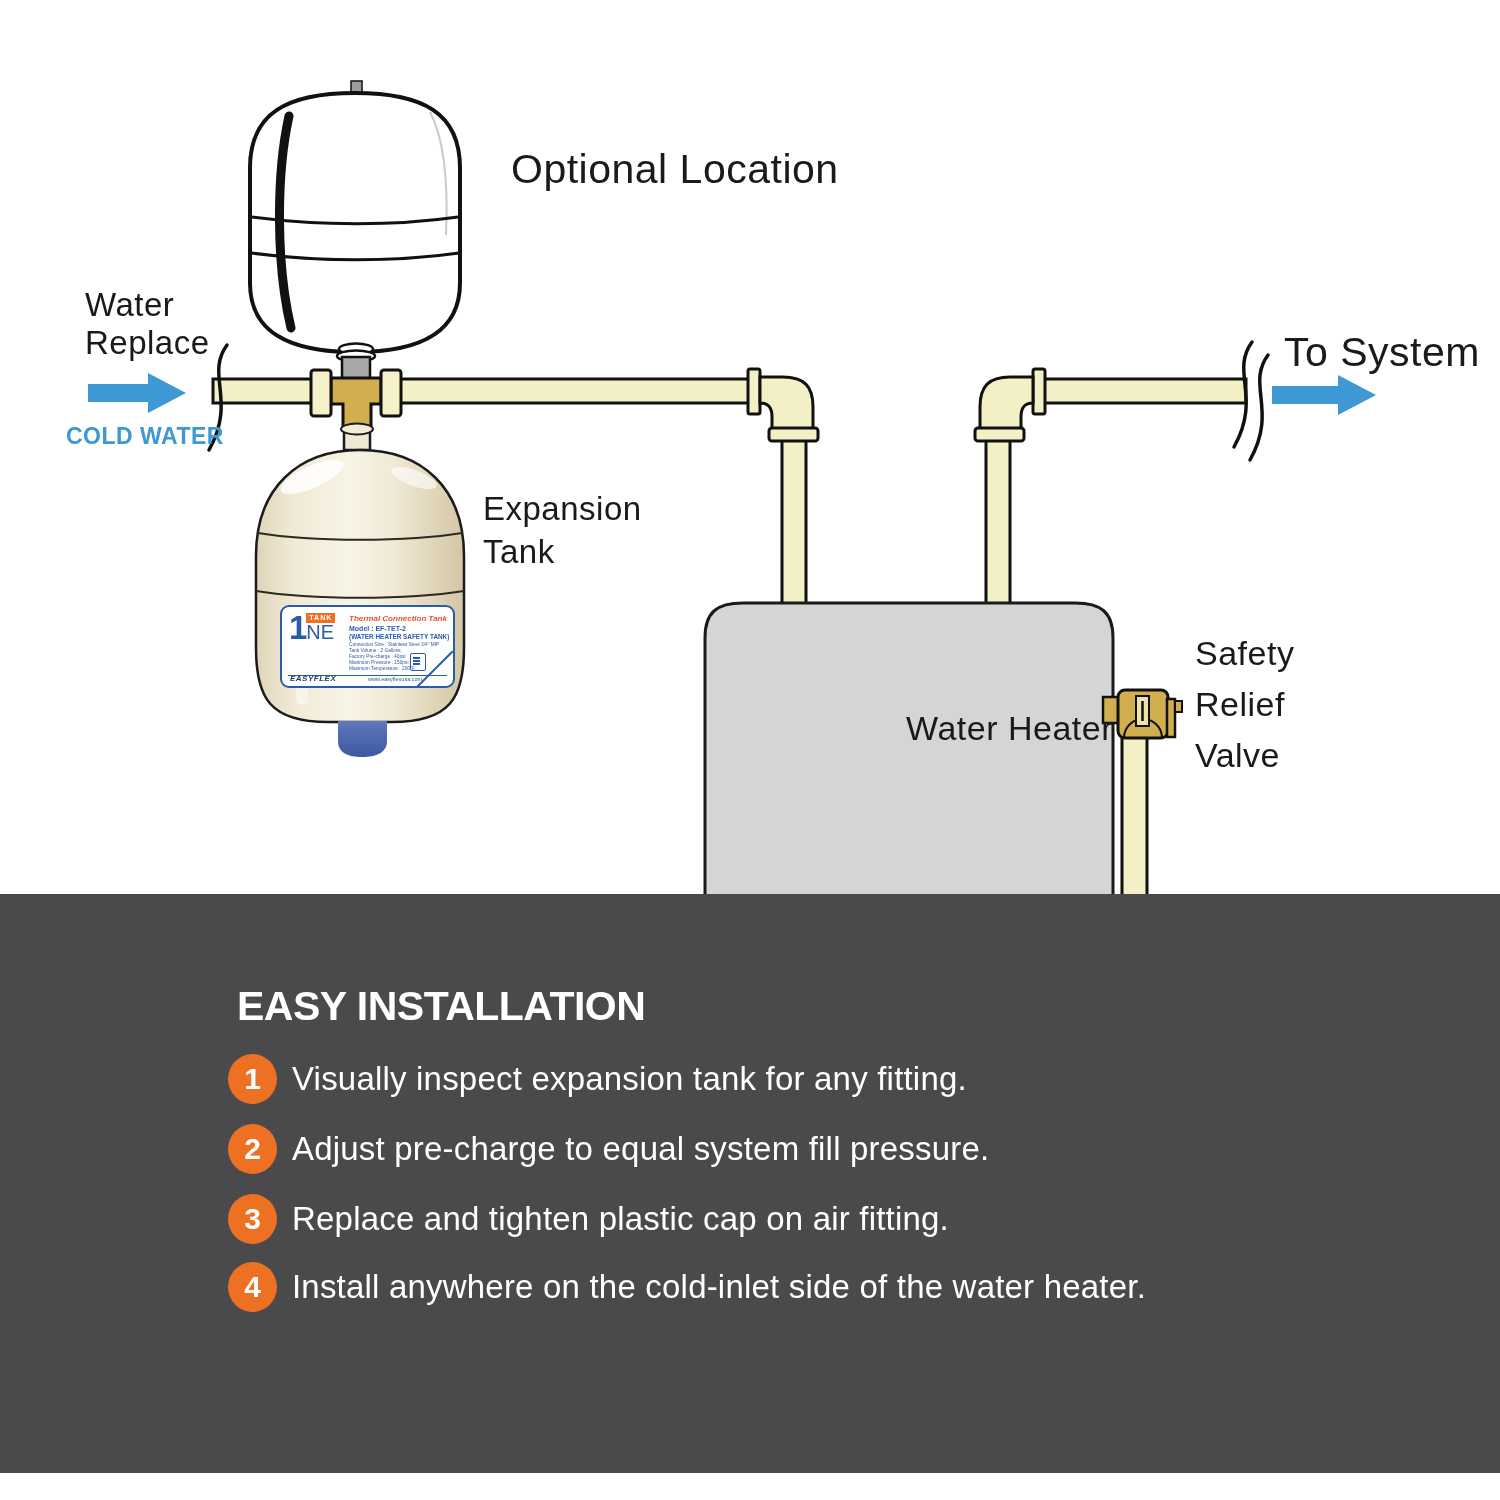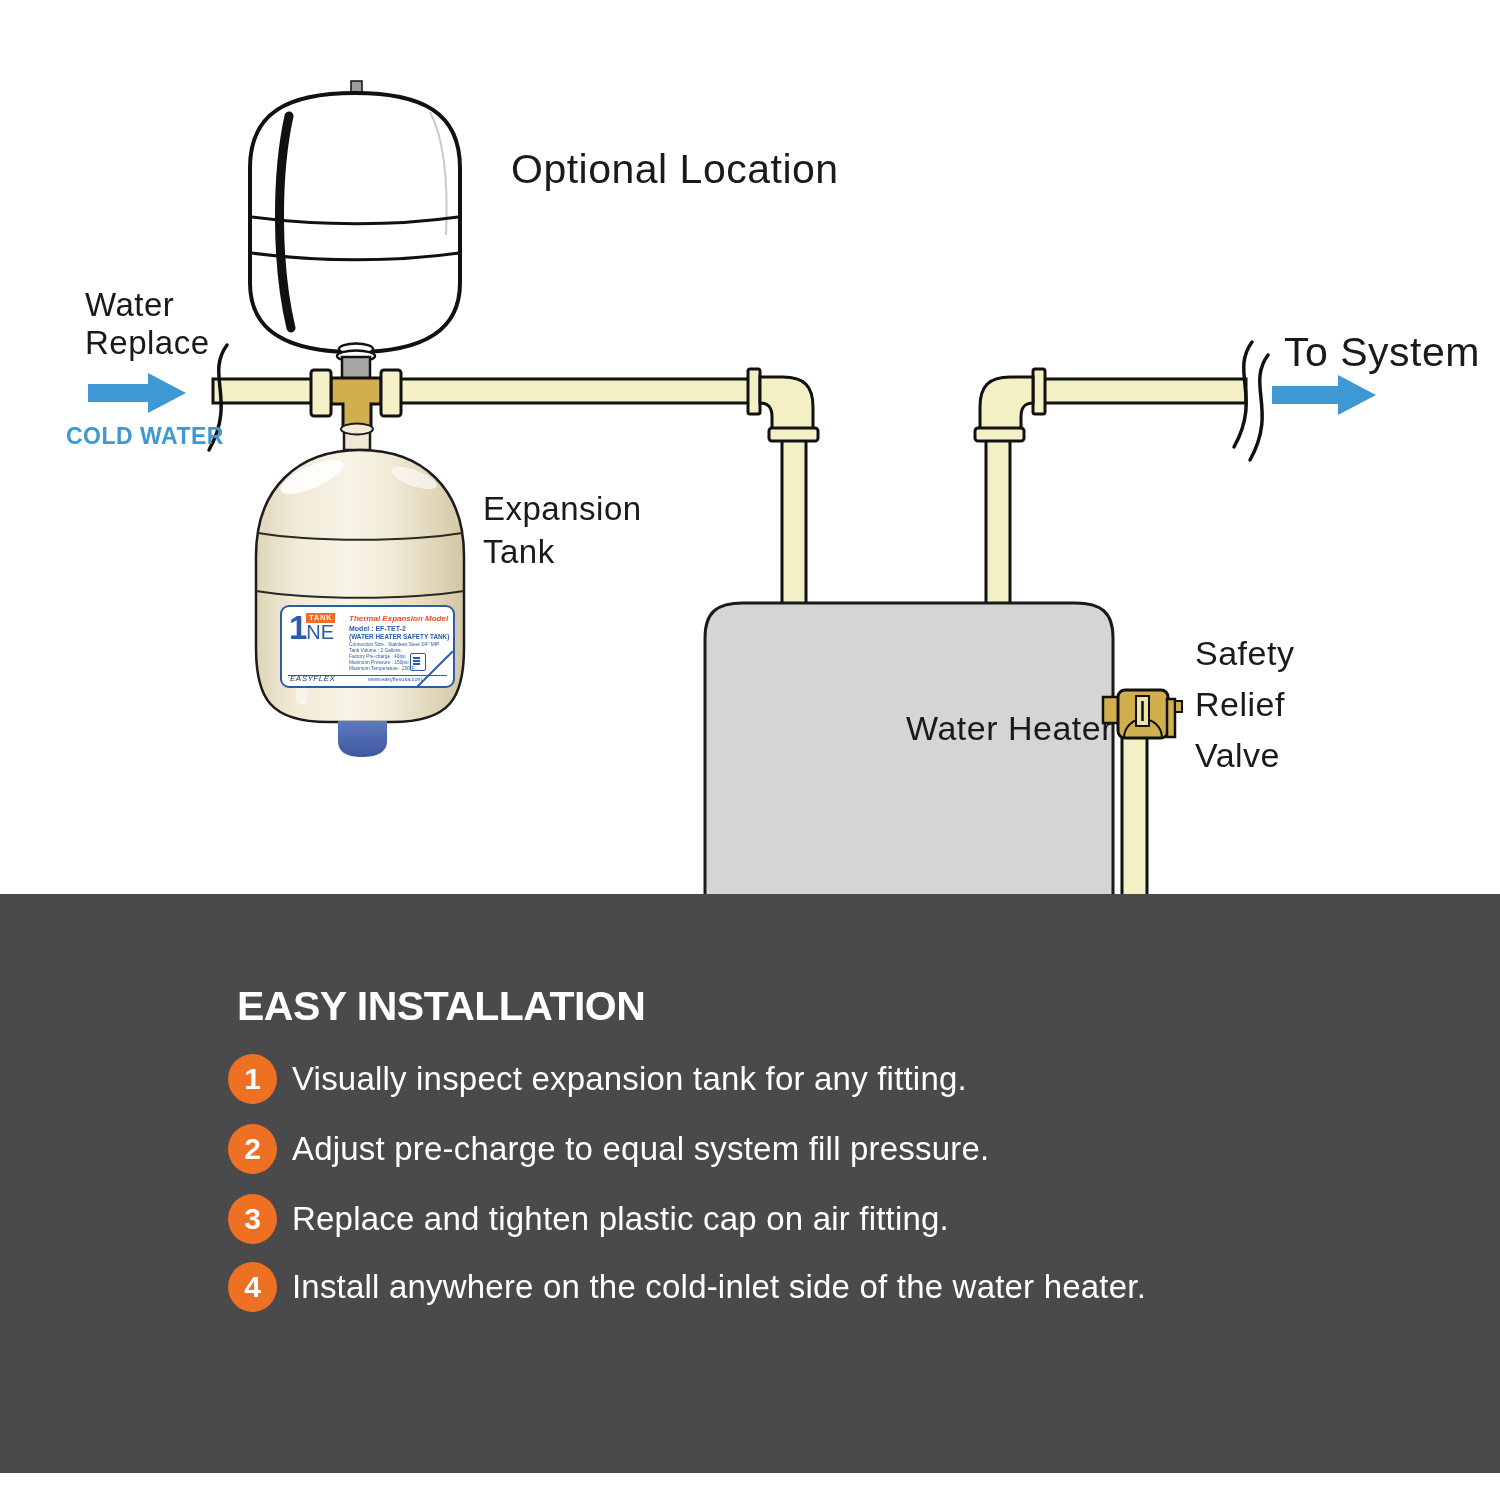--- a/index.html
+++ b/index.html
@@ -30,21 +30,21 @@
               color:var(--label-red,#E8502F);}
   .tl-model{position:absolute;left:67px;top:18px;font-size:7px;font-weight:bold;color:var(--label-blue,#2B5CA8);}
   .tl-subtitle{position:absolute;left:67px;top:26px;font-size:6.4px;font-weight:bold;color:var(--label-blue,#2B5CA8);}
   .tl-specs{position:absolute;left:67px;top:35px;font-size:4.8px;line-height:6px;color:var(--label-blue,#2B5CA8);}
   .tl-cert{position:absolute;left:128px;top:46px;width:14px;height:16px;border:1.5px solid var(--label-blue,#2B5CA8);
            border-radius:2px;}
   .tl-cert:before{content:"";position:absolute;left:2px;top:3px;width:7px;height:1.5px;background:var(--label-blue,#2B5CA8);box-shadow:0 3px 0 var(--label-blue,#2B5CA8),0 6px 0 var(--label-blue,#2B5CA8);}
   .tl-diag{position:absolute;right:-8px;bottom:14px;width:56px;height:2px;background:var(--label-blue,#2B5CA8);
            transform:rotate(-45deg);}
   .tl-divider{position:absolute;left:6px;right:6px;top:68px;border-top:1.5px solid var(--label-blue,#2B5CA8);}
-  .tl-easyflex{position:absolute;left:8px;bottom:3px;font-size:8px;font-weight:normal;font-style:italic;
+  .tl-easyflex{position:absolute;left:8px;bottom:3px;font-size:8px;font-weight:bold;font-style:italic;
                color:#23386e;letter-spacing:0.5px;}
   .tl-site{position:absolute;left:86px;bottom:4px;font-size:5.5px;color:var(--label-blue,#2B5CA8);}
 
   
   .install-panel{position:absolute;left:0;top:894px;width:1500px;height:579px;background:var(--panel-dark,#4A494B);}
   .install-heading{position:absolute;left:237px;top:89px;font-size:41px;font-weight:800;color:#fff;letter-spacing:-0.5px;}
   .step-row{position:absolute;left:228px;display:flex;align-items:center;}
   .step-row.s0{top:160px;} .step-row.s1{top:230px;} .step-row.s2{top:300px;} .step-row.s3{top:368px;}
   .step-circle{width:49px;height:50px;border-radius:50%;background:var(--step-orange,#EE7023);
                display:flex;align-items:center;justify-content:center;flex:0 0 auto;}
@@ -171,21 +171,21 @@
   <div class="lbl lbl-big lbl-to-system">To System</div>
 
   <div class="tank-label">
     <div class="tl-logo">
       <span class="tl-digit">1</span>
       <span class="tl-col">
         <span class="tl-tank">TANK</span>
         <span class="tl-ne">NE</span>
       </span>
     </div>
-    <div class="tl-product">Thermal Expansion Model</div>
+    <div class="tl-product">Thermal Connection Tank</div>
     <div class="tl-model">Model : EF-TET-2</div>
     <div class="tl-subtitle">(WATER HEATER SAFETY TANK)</div>
     <div class="tl-specs"><span>Connection Size : Stainless Steel 3/4" MIP</span><br><span>Tank Volume : 2 Gallons</span><br><span>Factory Pre-charge : 40psi</span><br><span>Maximum Pressure : 150psi</span><br><span>Maximum Temperature : 200°F</span></div>
     <div class="tl-cert"></div>
     <div class="tl-diag"></div>
     <div class="tl-divider"></div>
     <div class="tl-easyflex">EASYFLEX</div>
     <div class="tl-site">www.easyflexusa.com</div>
   </div>
 

